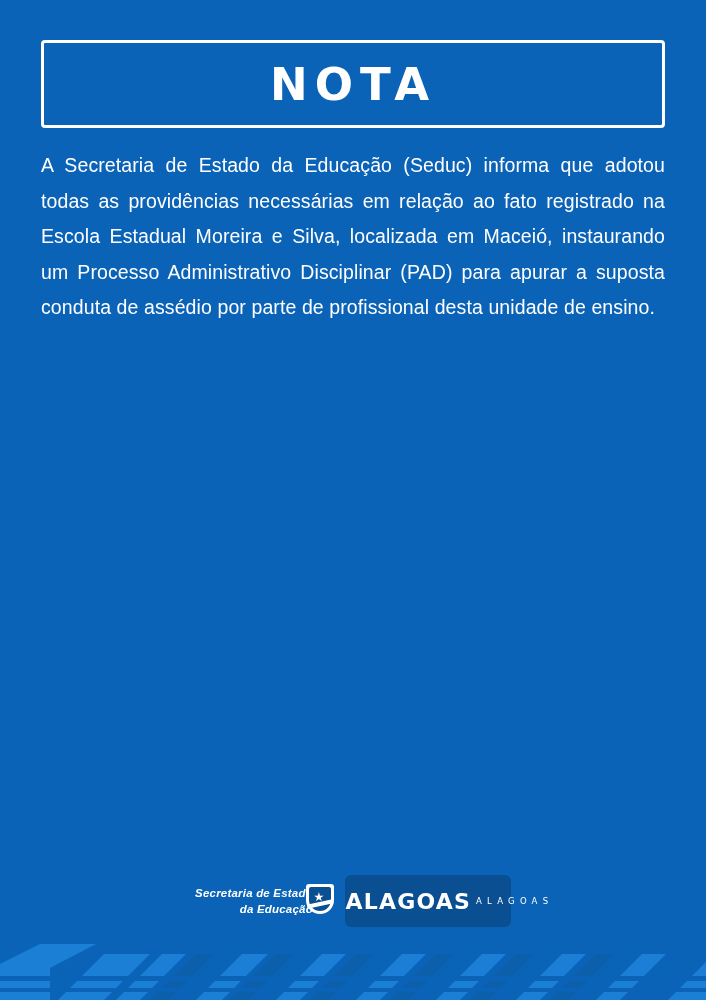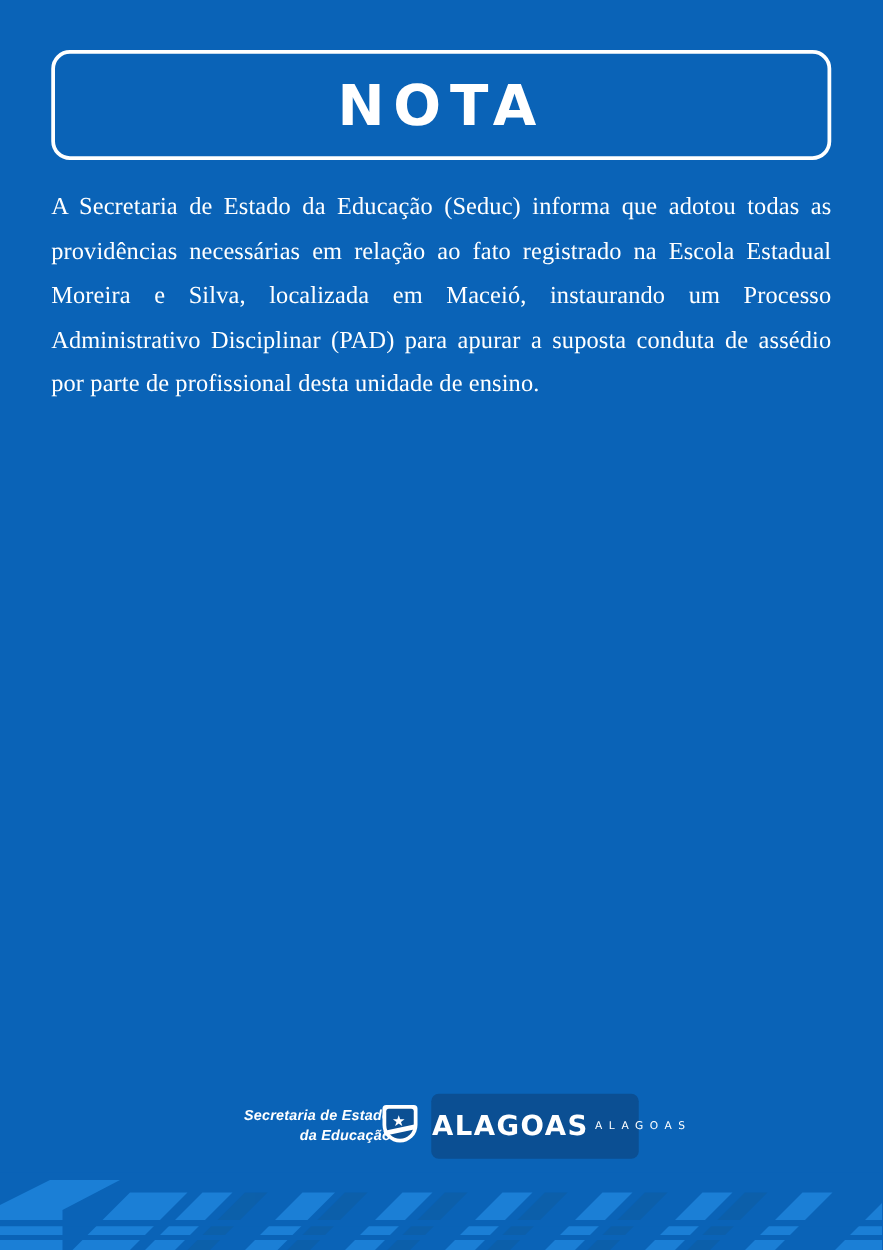--- a/index.html
+++ b/index.html
@@ -26,21 +26,21 @@
 
   
   .title-box {
     position: absolute;
     left: 41px;
     top: 40px;
     width: 624px;
     height: 88px;
     box-sizing: border-box;
     border: 3px solid #ffffff;
-    border-radius: 15px;
+    border-radius: 4px;
     display: flex;
     align-items: center;
     justify-content: center;
   }
   .title-text {
     color: #ffffff;
     font-size: 45px;
     font-weight: bold;
     letter-spacing: 7px;
     line-height: 1;
@@ -55,21 +55,21 @@
     width: 626px;
   }
   .para {
     color: #ffffff;
     font-size: 19.5px;
     line-height: 35.5px;
     text-align: justify;
     text-justify: inter-word;
     margin: 0 2px 25px 0;
     letter-spacing: 0.1px;
-    font-family: Liberation Serif, serif;
+    font-family: Liberation Sans, sans-serif;
     font-weight: 300;
   }
   .para:last-child { margin-bottom: 0; }
 
   
   .footer {
     position: absolute;
     left: 0;
     top: 862px;
     width: 706px;

